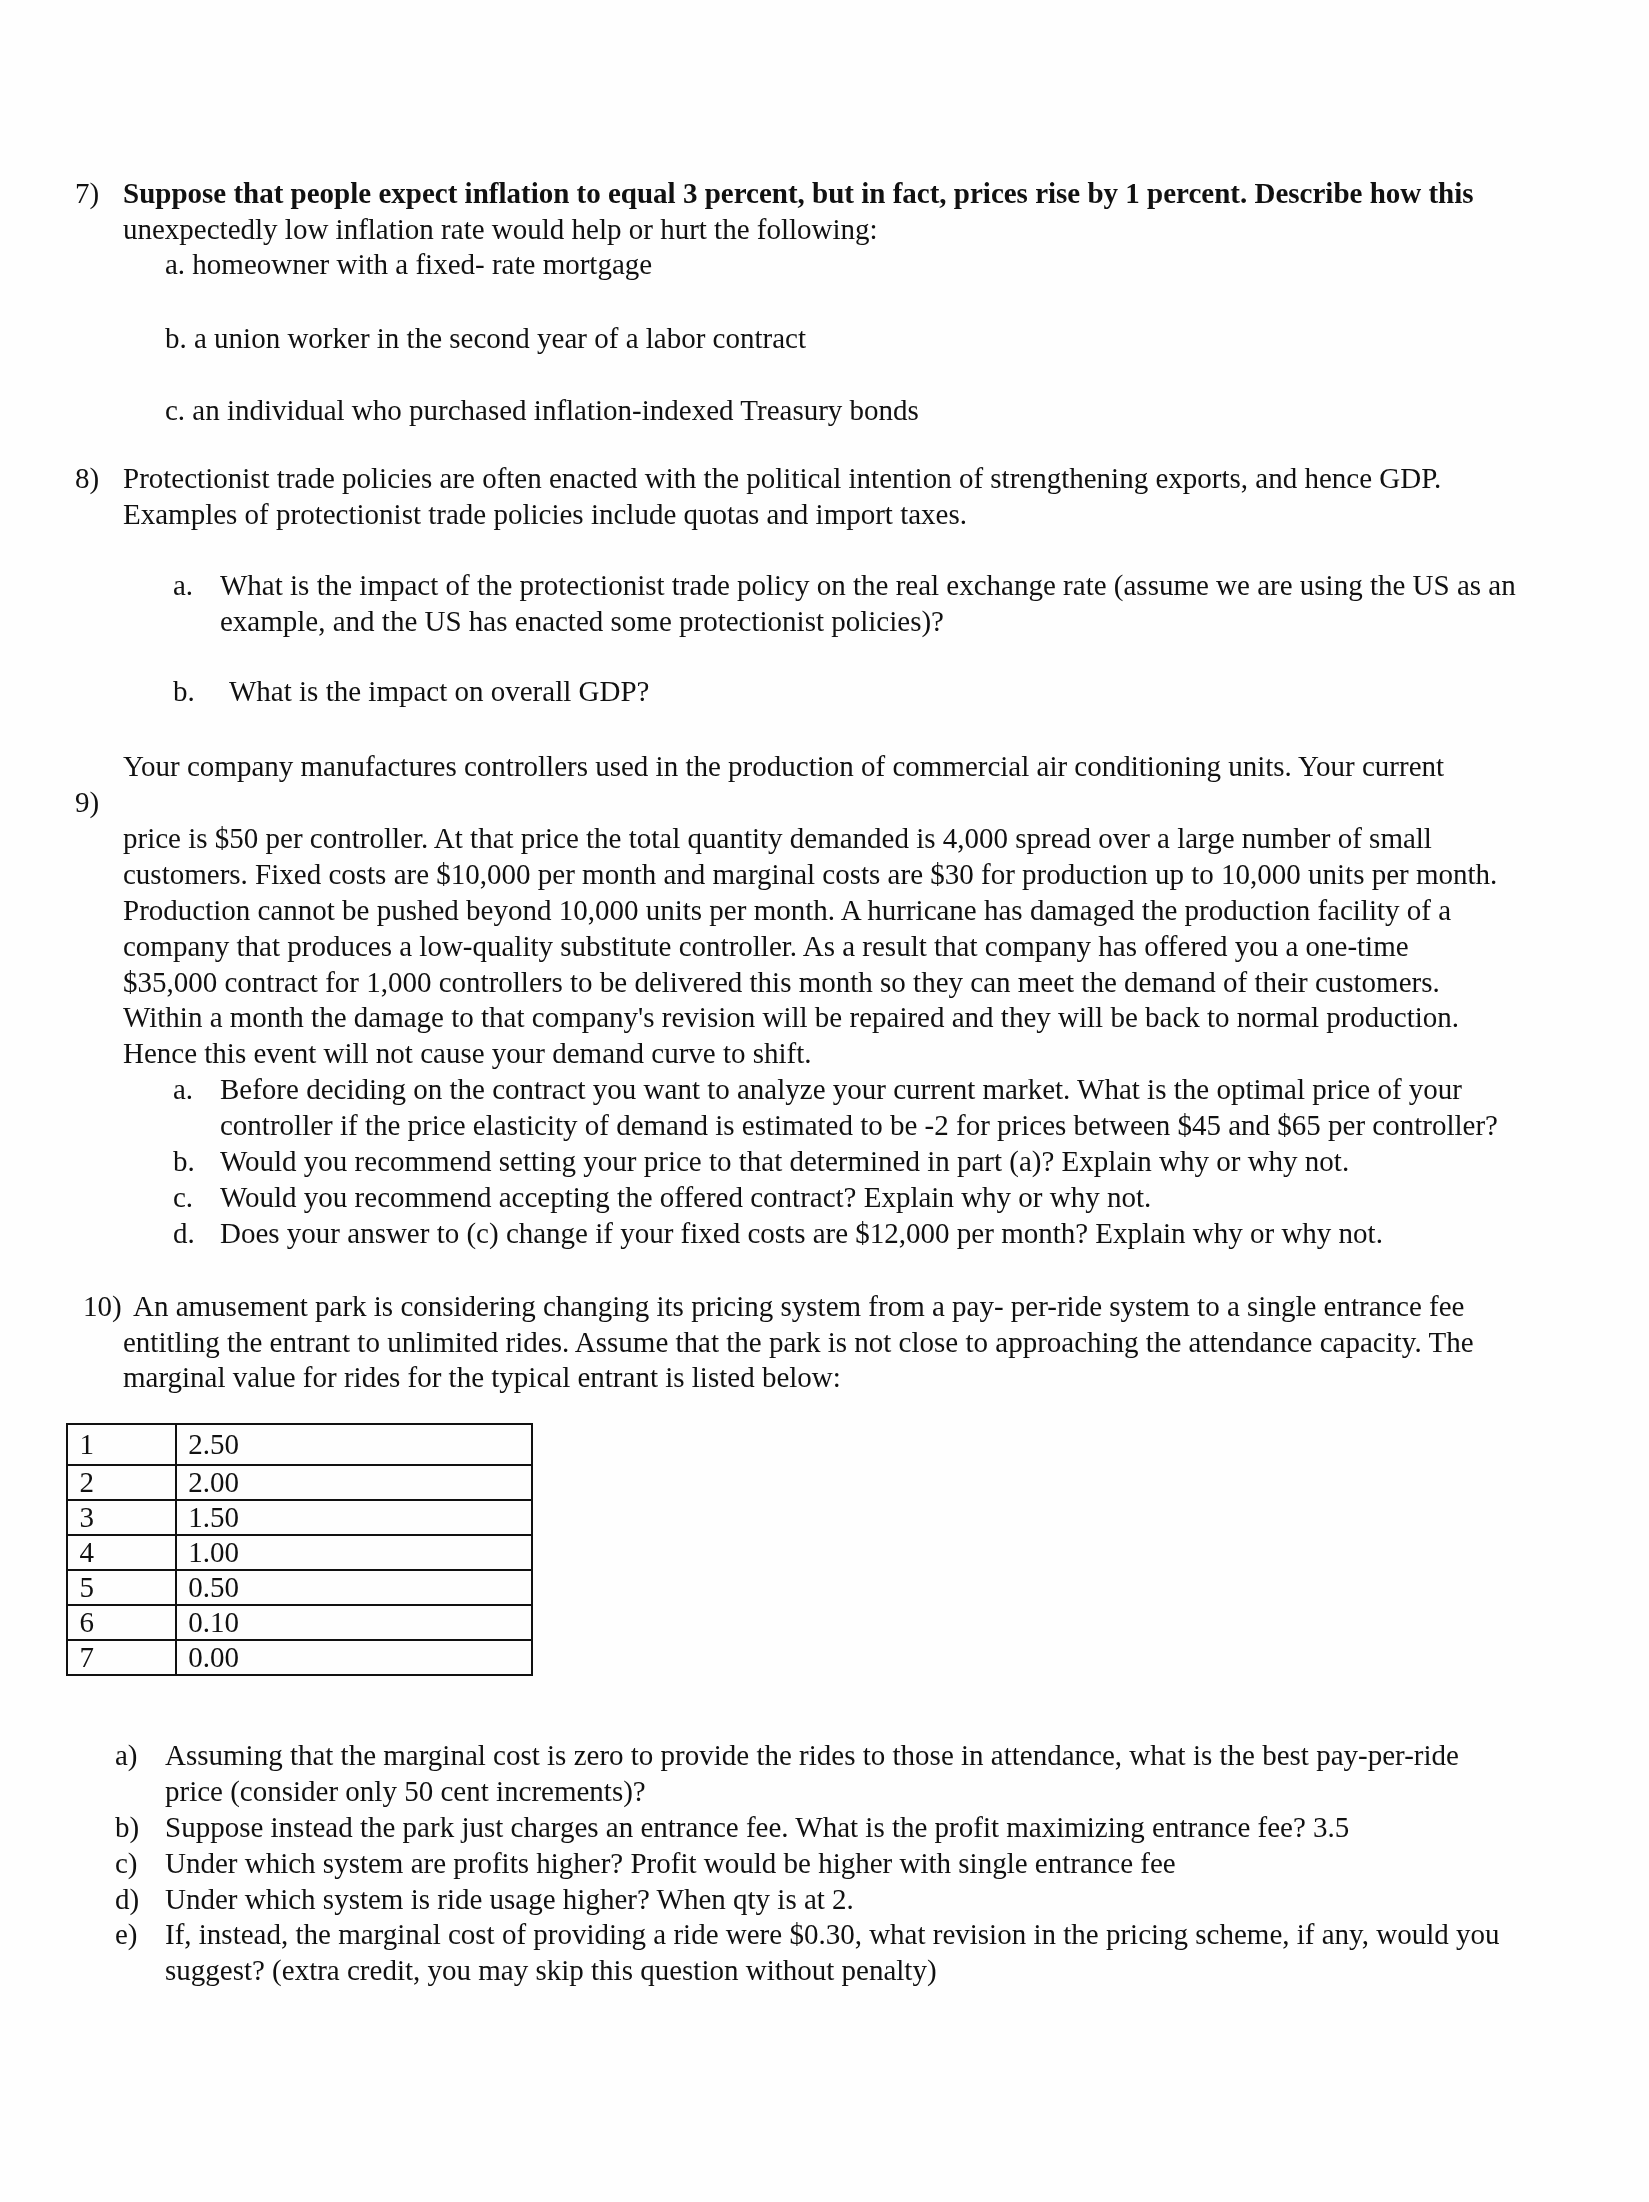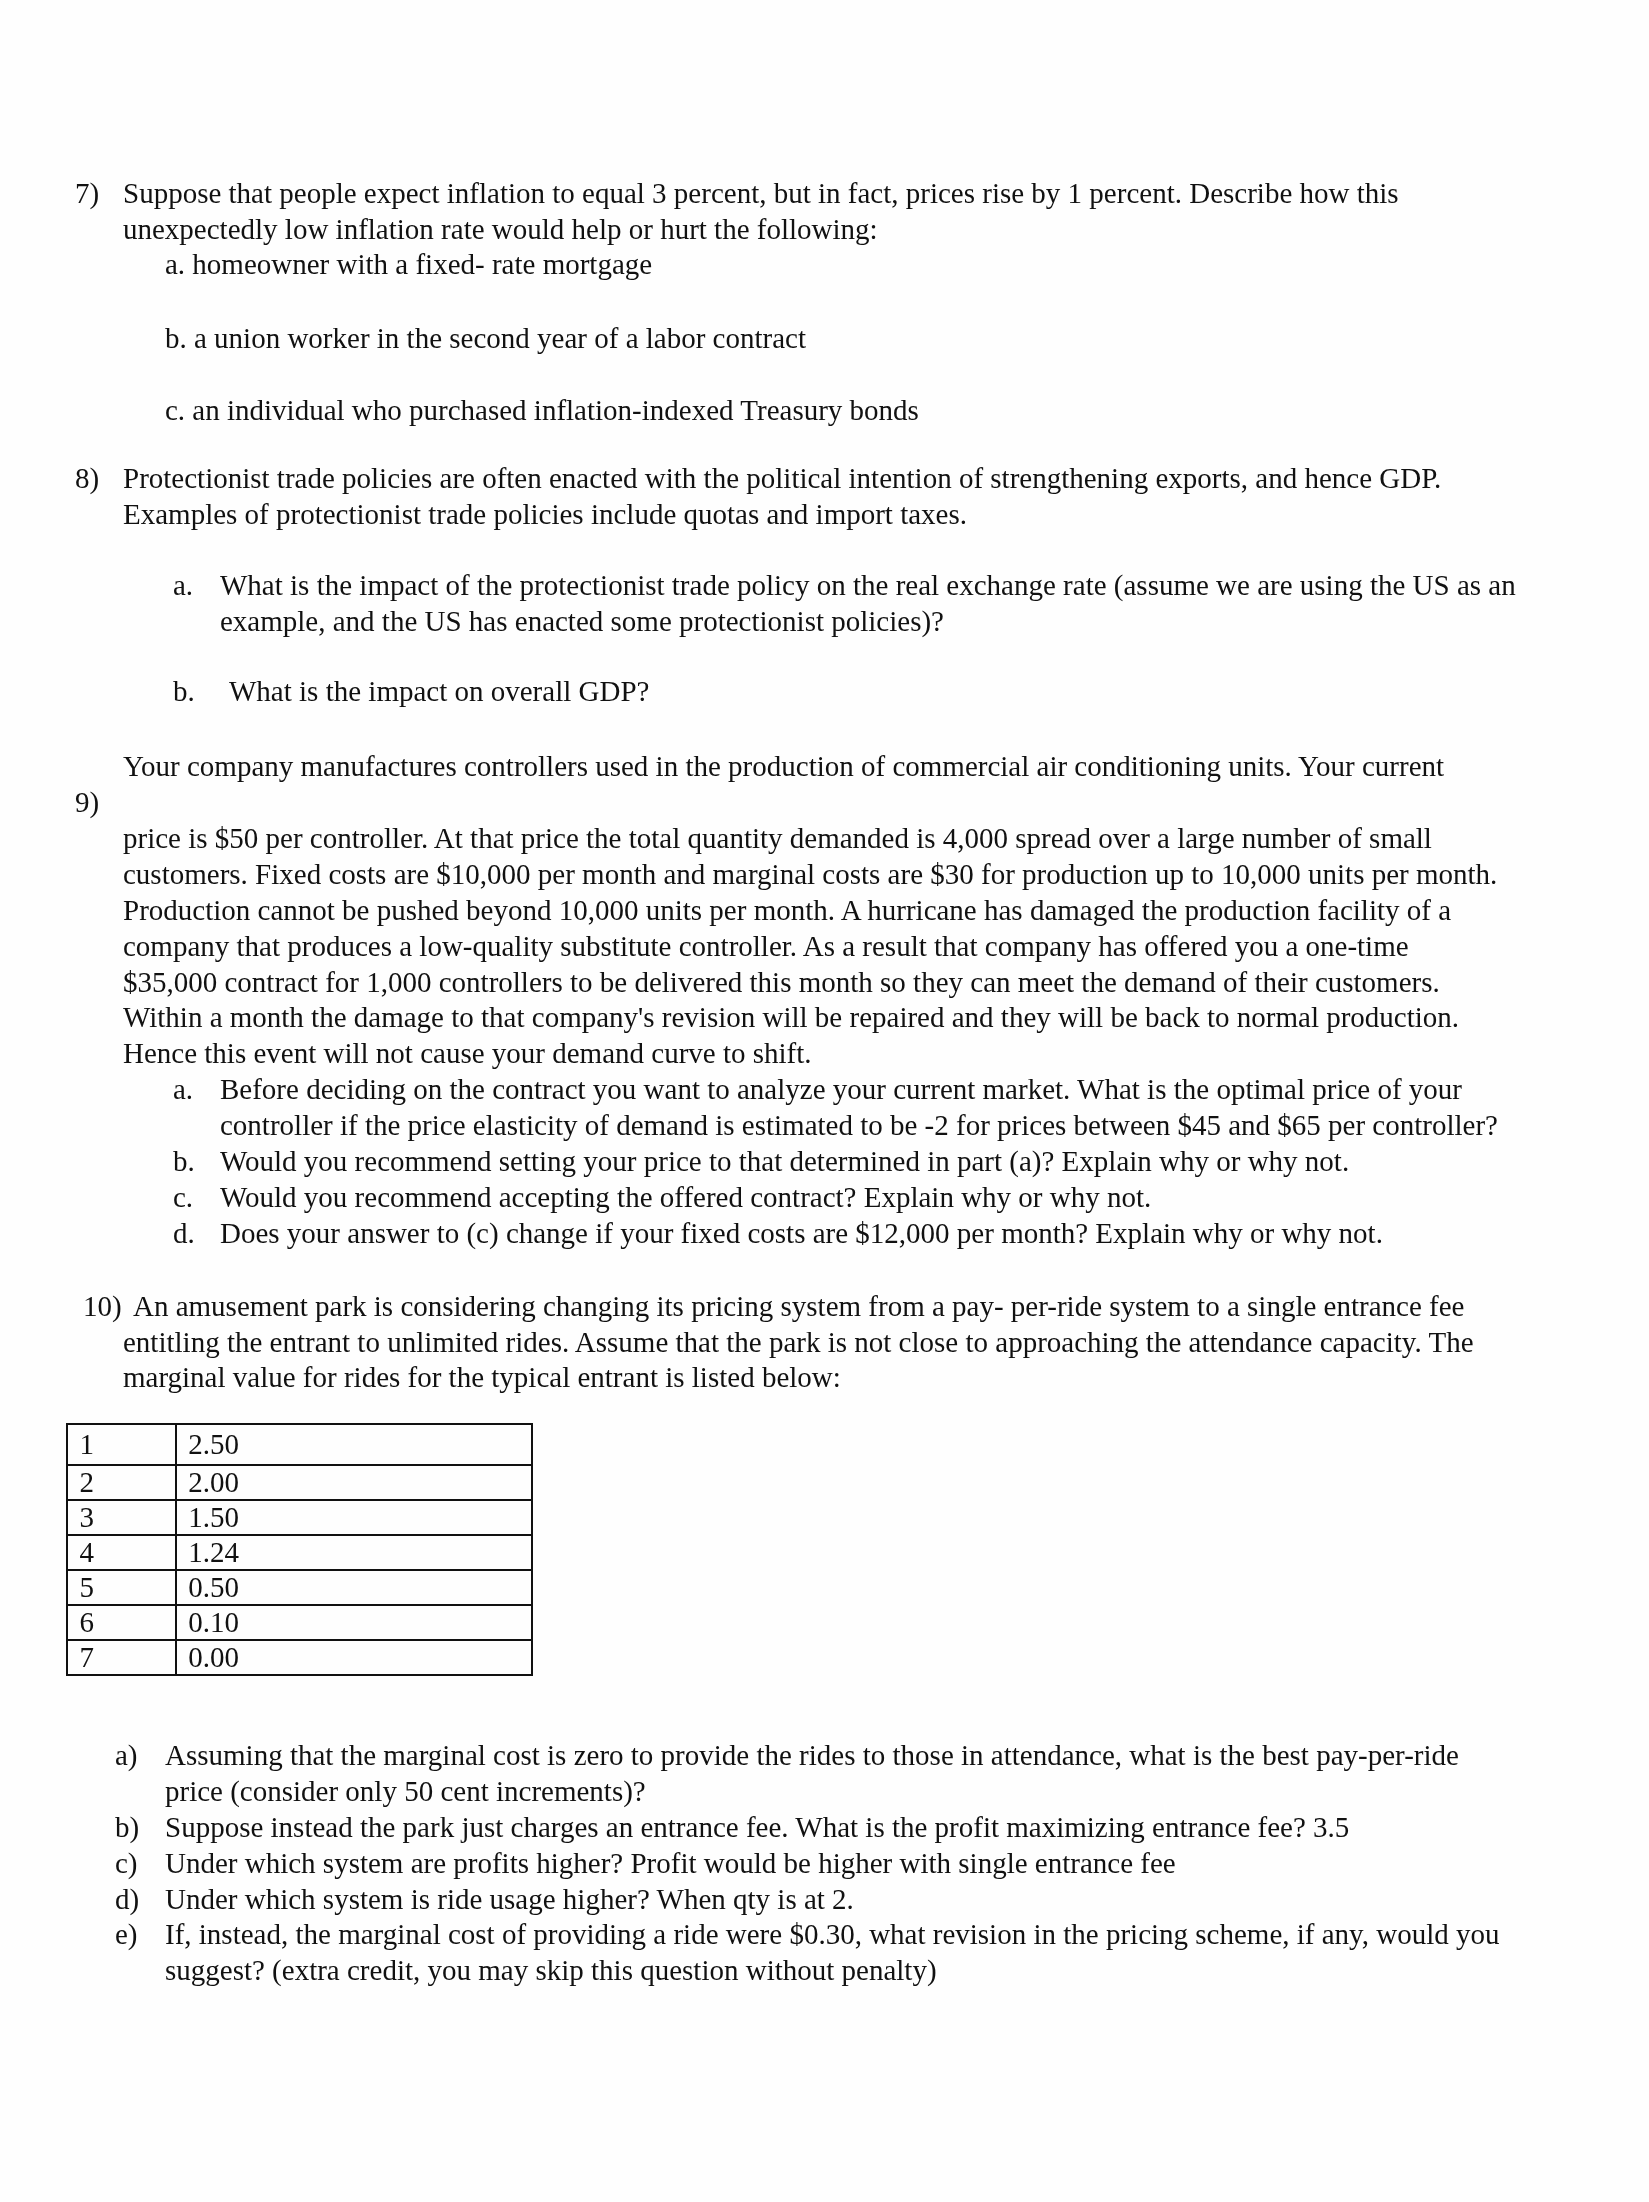--- a/index.html
+++ b/index.html
@@ -19,21 +19,21 @@
     vertical-align: middle;
   }
   table.mv tr:first-child td { height: 39px; }
   table.mv td.c1 { width: 95px; }
 </style>
 </head>
 <body>
 
 <div>
   <span class="qnum" style="left:75px; top:175px;">7)</span>
-  <span class="line" style="left:123px; top:175px;">Suppose that people expect inflation to equal 3 percent, but in fact, prices rise by 1 percent.  Describe how this</span>
+  <span class="line" style="left:123px; top:175px;font-weight:bold;">Suppose that people expect inflation to equal 3 percent, but in fact, prices rise by 1 percent.  Describe how this</span>
   <span class="line" style="left:123px; top:211px;">unexpectedly low inflation rate would help or hurt the following:</span>
   <span class="line" style="left:165px; top:246px;">a. homeowner with a fixed- rate mortgage</span>
   <span class="line" style="left:165px; top:320px;">b. a union worker in the second year of a labor contract</span>
   <span class="line" style="left:165px; top:392px;">c. an individual who purchased inflation-indexed Treasury bonds</span>
 </div>
 
 <div>
   <span class="qnum" style="left:75px; top:460px;">8)</span>
   <span class="line" style="left:123px; top:460px;">Protectionist trade policies are often enacted with the political intention of strengthening exports, and hence GDP.</span>
   <span class="line" style="left:123px; top:496px;">Examples of protectionist trade policies include quotas and import taxes.</span>
@@ -86,21 +86,21 @@
       <tr>
         <td class="c1">2</td>
         <td>2.00</td>
       </tr>
       <tr>
         <td class="c1">3</td>
         <td>1.50</td>
       </tr>
       <tr>
         <td class="c1">4</td>
-        <td>1.24</td>
+        <td>1.00</td>
       </tr>
       <tr>
         <td class="c1">5</td>
         <td>0.50</td>
       </tr>
       <tr>
         <td class="c1">6</td>
         <td>0.10</td>
       </tr>
       <tr>

